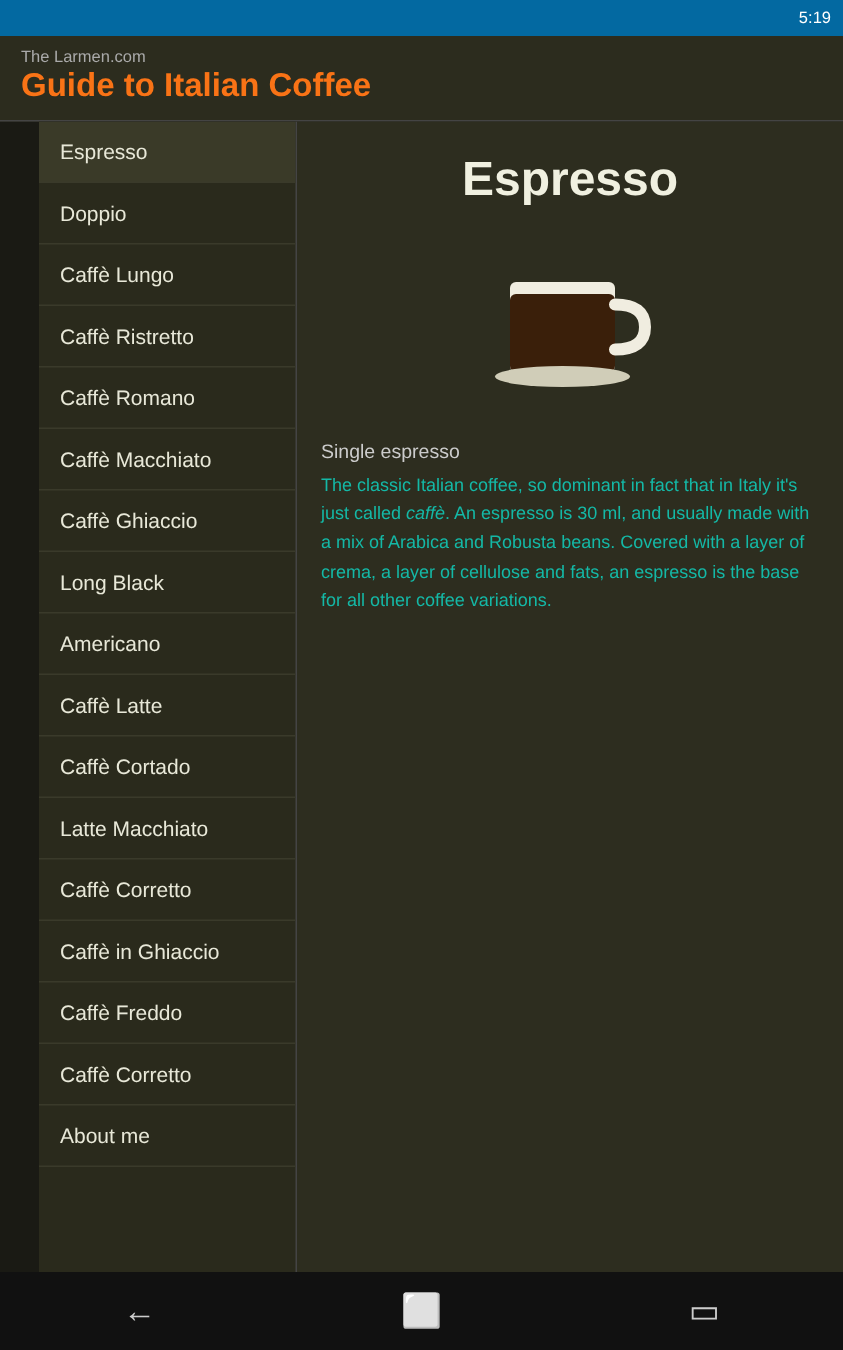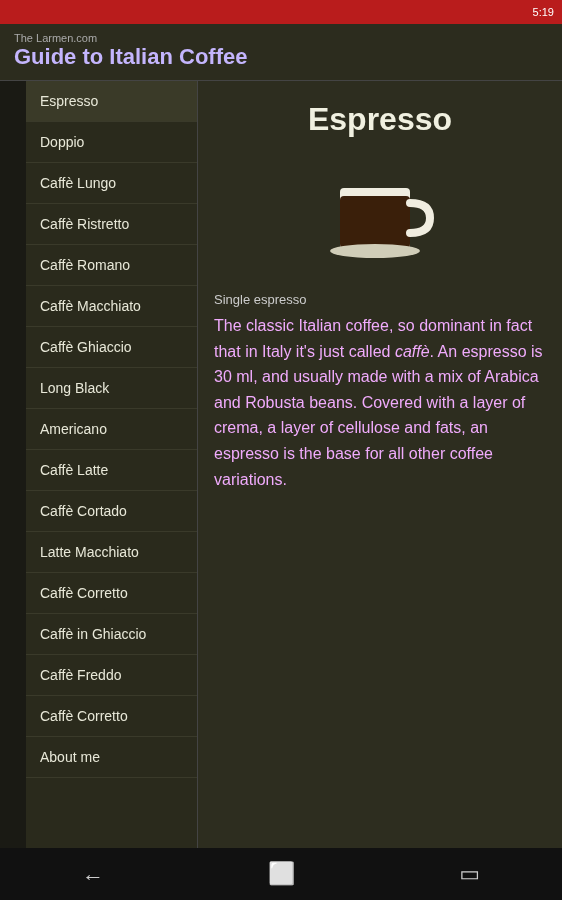--- a/index.html
+++ b/index.html
@@ -9,21 +9,21 @@
       height: 900px;
       background: #1a1a14;
       font-family: sans-serif;
       overflow: hidden;
       display: flex;
       flex-direction: column;
     }
 
     
     .status-bar {
-      background: #b91c1c;
+      background: #0369a1;
       height: 24px;
       display: flex;
       align-items: center;
       justify-content: flex-end;
       padding: 0 8px;
       flex-shrink: 0;
     }
     .status-bar-text {
       color: #fff;
       font-size: 11px;
@@ -34,21 +34,21 @@
       background: #2c2c1e;
       padding: 8px 14px 10px;
       flex-shrink: 0;
       border-bottom: 1px solid #444;
     }
     .app-subtitle {
       color: #aaa;
       font-size: 11px;
     }
     .app-title {
-      color: #c4b5fd;
+      color: #f97316;
       font-size: 22px;
       font-weight: bold;
     }
 
     
     .main-layout {
       display: flex;
       flex: 1;
       overflow: hidden;
       margin-left: 26px;
@@ -100,22 +100,22 @@
     }
 
     .content-subtitle {
       color: #ccc;
       font-size: 13px;
       align-self: flex-start;
       margin-bottom: 6px;
     }
 
     .content-description {
-      color: #f0abfc;
-      font-size: 16px;
+      color: #14b8a6;
+      font-size: 12px;
       line-height: 1.6;
       align-self: flex-start;
     }
 
     .content-description em {
       font-style: italic;
     }
 
     
     .bottom-nav {

